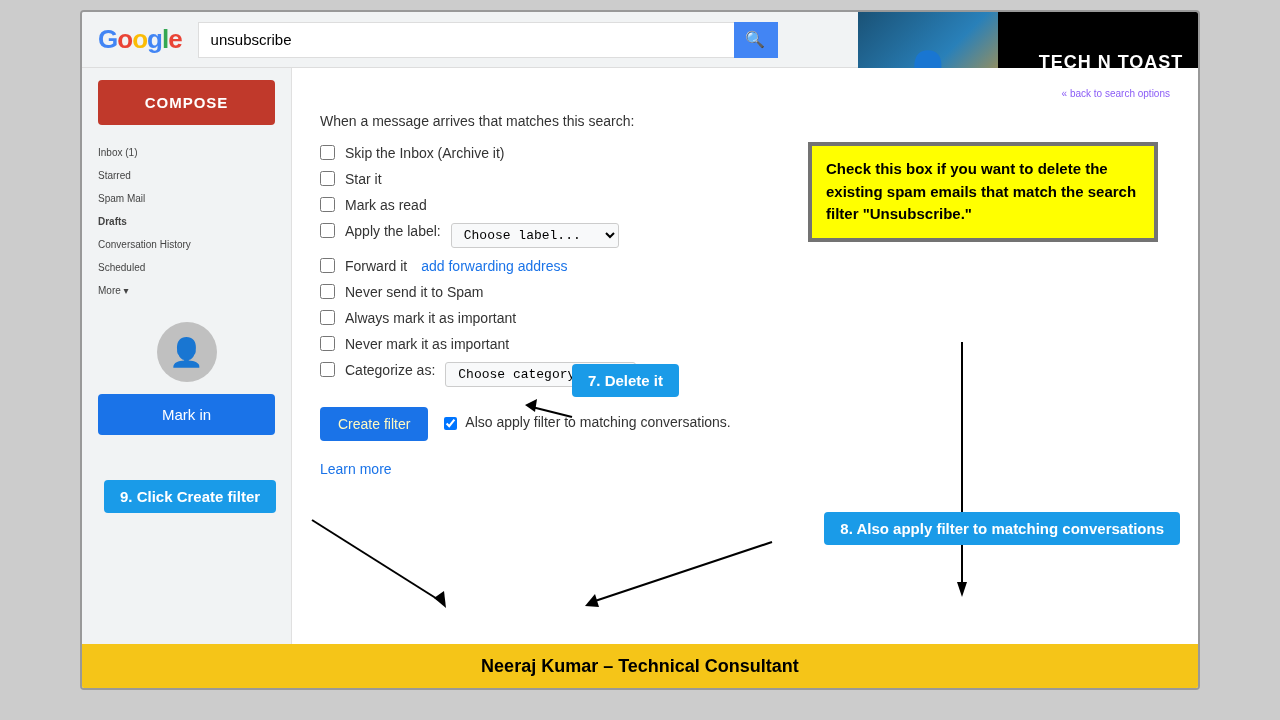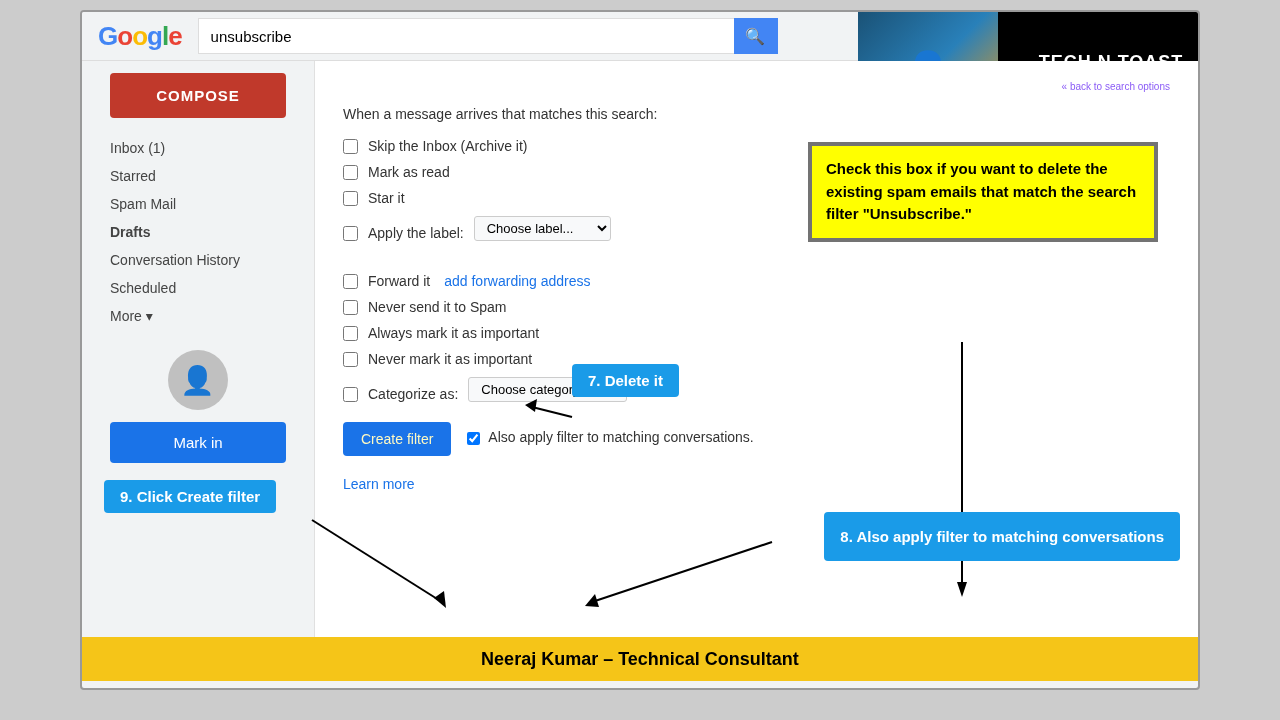--- a/index.html
+++ b/index.html
@@ -16,21 +16,21 @@
     }
 
     
     .top-bar {
       background: #f1f3f4;
       padding: 20px 16px;
       display: flex;
       align-items: center;
       gap: 16px;
       border-bottom: 1px solid #ddd;
-      height: 49px;
+      height: 56px;
     }
     .google-logo {
       font-size: 26px;
       font-weight: bold;
       letter-spacing: -1px;
     }
     .google-logo span:nth-child(1) { color: #4285F4; }
     .google-logo span:nth-child(2) { color: #EA4335; }
     .google-logo span:nth-child(3) { color: #FBBC05; }
     .google-logo span:nth-child(4) { color: #4285F4; }
@@ -109,42 +109,42 @@
     }
 
     
     .main-layout {
       display: flex;
       height: calc(100% - 56px - 44px);
     }
 
     
     .sidebar {
-      width: 233px;
+      width: 210px;
       background: #f1f3f4;
-      padding: 12px 12px;
+      padding: 12px 0;
       border-right: 1px solid #e0e0e0;
       flex-shrink: 0;
     }
     .compose-btn {
       margin: 0 16px 16px;
       background: #c0392b;
       color: #fff;
       border: none;
       border-radius: 4px;
       padding: 14px 24px;
       font-size: 15px;
       font-weight: bold;
       letter-spacing: 1px;
       cursor: pointer;
       width: calc(100% - 32px);
     }
     .nav-item {
       padding: 6px 16px;
-      font-size: 14px;
+      font-size: 10px;
       color: #444;
       cursor: pointer;
       border-radius: 0 20px 20px 0;
       margin-right: 8px;
     }
     .nav-item.inbox { display: flex; align-items: center; gap: 4px; }
     .nav-item.drafts { font-weight: bold; }
 
     .sign-in-btn {
       margin: 12px 16px 0;
@@ -182,46 +182,46 @@
       margin-bottom: 16px;
     }
     .filter-options {
       display: flex;
       flex-direction: column;
       gap: 10px;
       margin-bottom: 20px;
     }
     .filter-option {
       display: flex;
-      align-items: flex-end;
+      align-items: flex-start;
       gap: 10px;
       font-size: 14px;
       color: #333;
     }
     .filter-option input[type="checkbox"] {
       width: 15px;
       height: 15px;
       cursor: pointer;
     }
     .label-select, .category-select {
       border: 1px solid #ccc;
       border-radius: 3px;
       padding: 3px 20px 3px 8px;
       font-size: 13px;
       background: #f8f9fa;
       cursor: pointer;
       appearance: auto;
+      font-family: Liberation Mono, monospace;
     }
     .forward-link {
       color: #1a73e8;
       font-size: 14px;
       cursor: pointer;
       text-decoration: none;
       margin-left: 4px;
-      margin-top: 22px;
     }
 
     .create-filter-btn {
       background: #1a73e8;
       color: #fef9c3;
       border: none;
       border-radius: 4px;
       padding: 9px 18px;
       font-size: 14px;
       cursor: pointer;
@@ -295,21 +295,21 @@
       z-index: 10;
     }
     .callout-blue-matching {
       position: absolute;
       top: 500px;
       right: 18px;
       background: #1a9be8;
       color: #fff;
       font-weight: bold;
       font-size: 15px;
-      padding: 16px 16px;
+      padding: 8px 16px;
       border-radius: 4px;
       z-index: 10;
       white-space: nowrap;
     }
     svg.arrow-svg {
       position: absolute;
       z-index: 9;
       overflow: visible;
     }
 
@@ -388,26 +388,26 @@
 
       <div class="filter-options">
 
         <div class="filter-option">
           <input type="checkbox" style="">
           <label>Skip the Inbox (Archive it)</label>
         </div>
 
         <div class="filter-option">
           <input type="checkbox" style="">
+          <label>Star it</label>
+        </div>
+
+        <div class="filter-option">
+          <input type="checkbox" style="">
           <label>Mark as read</label>
-        </div>
-
-        <div class="filter-option">
-          <input type="checkbox" style="">
-          <label>Star it</label>
         </div>
 
         <div class="filter-option">
           <input type="checkbox" style="">
           <label>Apply the label:</label>
           <select class="label-select">
             <option value="Choose label...">Choose label...</option>
           </select>
         </div>
 

